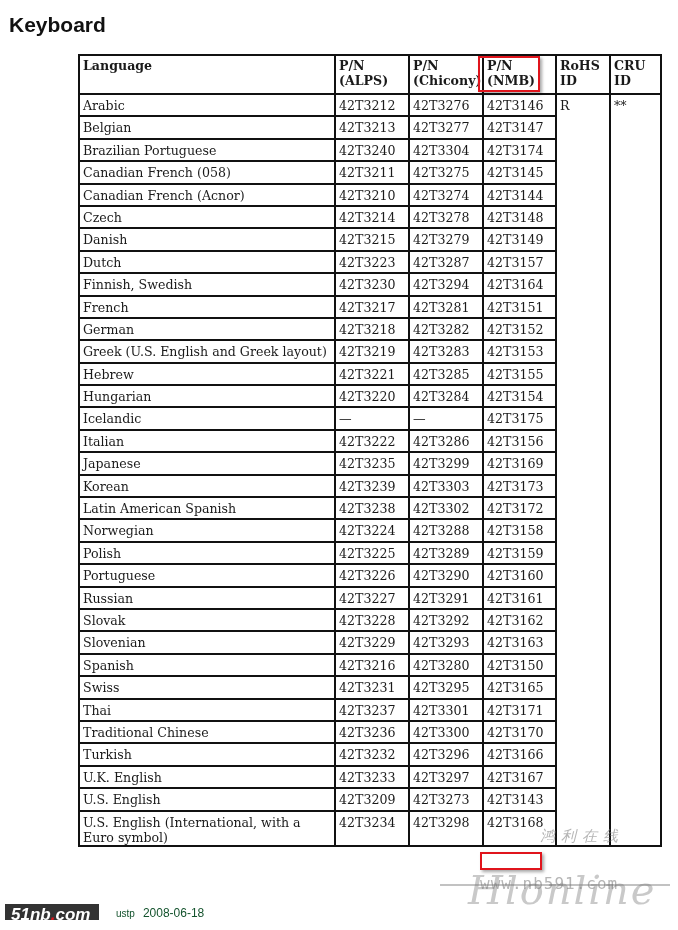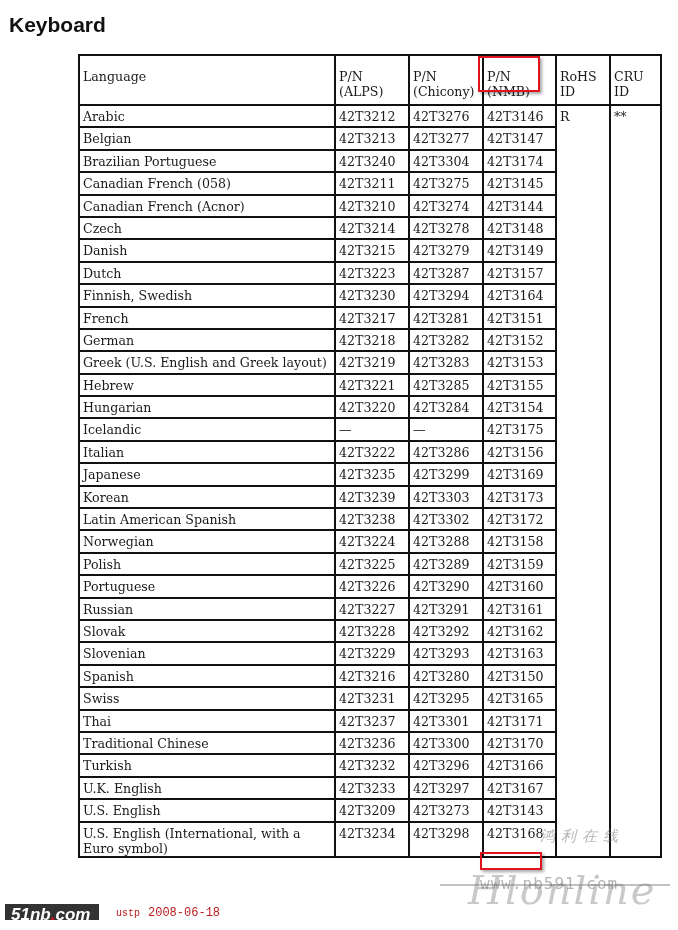--- a/index.html
+++ b/index.html
@@ -11,37 +11,37 @@
   table.kb {
     position:absolute; left:78px; top:54px;
     border-collapse:collapse;
     font-family:"DejaVu Serif", "Liberation Serif", serif;
     font-size:12.6px; color:#1a1a1a;
   }
   table.kb td, table.kb th {
     border:2px solid #111; padding:0 0 0 3px; vertical-align:top; text-align:left;
     font-weight:normal; line-height:15px;
   }
-  table.kb th { font-weight:normal; height:35px; padding-top:13px; }
+  table.kb th { font-weight:bold; height:35px; padding-top:2px; }
   table.kb td { height:22.4px; padding-top:3px; box-sizing:border-box; }
   .c0 { width:251px; } .c1 { width:69px;margin-top:10px; } .c2 { width:69px; } .c3 { width:68px; }
   .c4 { width:49px;margin-top:40px; } .c5 { width:46px; }
   .last td { height:43px; }
   .hl {
     position:absolute; border:2px solid #e0141c; box-shadow:2px 2px 3px rgba(0,0,0,0.35);
   }
   .logo {
     position:absolute; left:5px; top:904px; width:94px; height:16px; background:#333;
     font-family:"Liberation Sans", sans-serif; font-weight:bold; font-style:italic;
     font-size:17px; color:#fff; line-height:22px; padding-left:6px; box-sizing:border-box;
   }
   .logo .dot { color:#e0141c; }
   .stamp {
-    position:absolute; left:116px; top:906px; font-family:Liberation Mono, monospace;
-    font-size:12px; color:#b91c1c;
+    position:absolute; left:116px; top:906px; font-family:Liberation Sans, sans-serif;
+    font-size:12px; color:#14532d;
   }
   .stamp .u { font-size:10px; margin-right:8px; }
   .wm1 {
     position:absolute; left:540px; top:827px; font-family:"DejaVu Serif", serif; font-style:italic;
     font-size:15px; color:rgba(120,120,120,0.55); letter-spacing:6px;
   }
   .wm2 {
     position:absolute; left:468px; top:840px; font-family:"DejaVu Serif", serif; font-style:italic;
     font-size:40px; color:rgba(120,120,120,0.4); letter-spacing:2px;margin-top:27px;
   }

